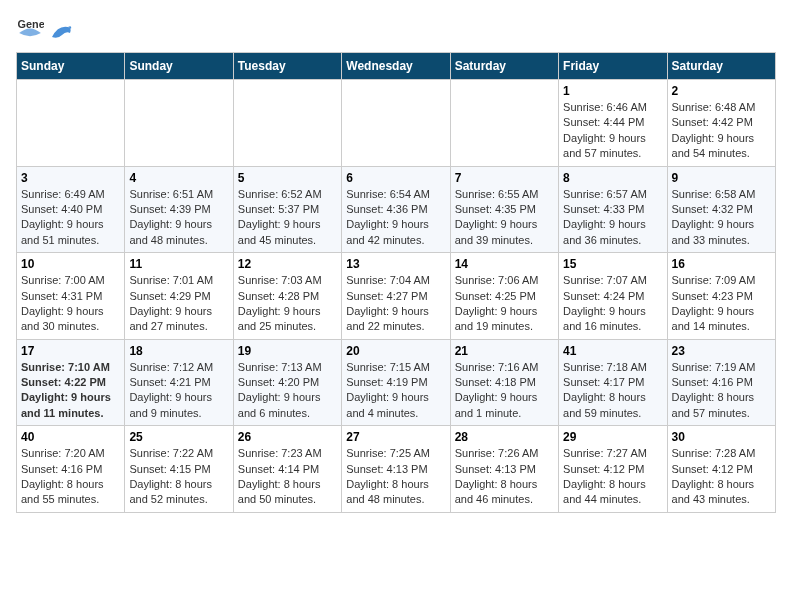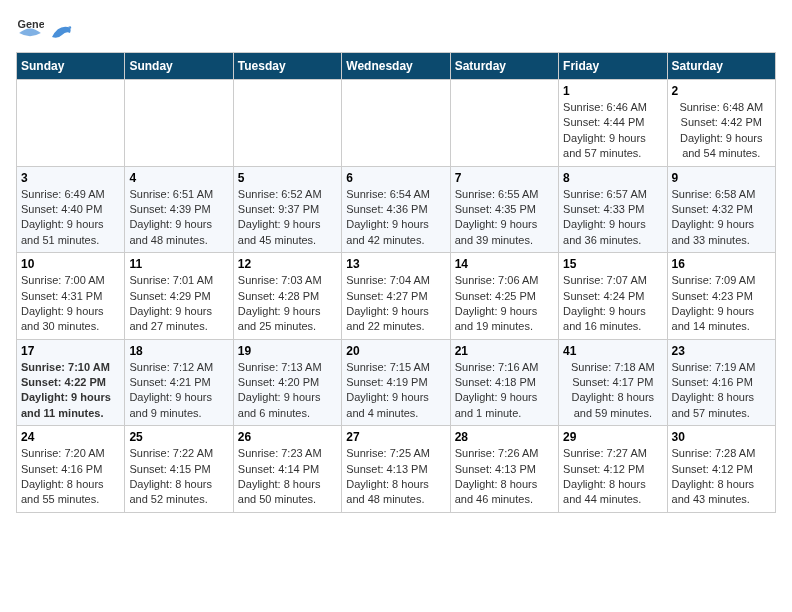--- a/index.html
+++ b/index.html
@@ -132,42 +132,42 @@
         <td class="empty-cell"></td>
         <td class="empty-cell"></td>
         <td>
           <span class="day-number">1</span>
           <div class="day-detail" style="white-space: pre-line;">Sunrise: 6:46 AM
 Sunset: 4:44 PM
 Daylight: 9 hours and 57 minutes.</div>
         </td>
         <td>
           <span class="day-number">2</span>
-          <div class="day-detail" style="white-space: pre-line; text-align: center;">Sunrise: 6:48 AM
+          <div class="day-detail" style="white-space: pre-line;">Sunrise: 6:48 AM
 Sunset: 4:42 PM
 Daylight: 9 hours and 54 minutes.</div>
         </td>
       </tr>
       <tr>
         <td>
           <span class="day-number">3</span>
           <div class="day-detail" style="white-space: pre-line;">Sunrise: 6:49 AM
 Sunset: 4:40 PM
 Daylight: 9 hours and 51 minutes.</div>
         </td>
         <td>
           <span class="day-number">4</span>
           <div class="day-detail" style="white-space: pre-line;">Sunrise: 6:51 AM
 Sunset: 4:39 PM
 Daylight: 9 hours and 48 minutes.</div>
         </td>
         <td>
           <span class="day-number">5</span>
           <div class="day-detail" style="white-space: pre-line;">Sunrise: 6:52 AM
-Sunset: 9:37 PM
+Sunset: 5:37 PM
 Daylight: 9 hours and 45 minutes.</div>
         </td>
         <td>
           <span class="day-number">6</span>
           <div class="day-detail" style="white-space: pre-line;">Sunrise: 6:54 AM
 Sunset: 4:36 PM
 Daylight: 9 hours and 42 minutes.</div>
         </td>
         <td>
           <span class="day-number">7</span>
@@ -258,34 +258,34 @@
 Daylight: 9 hours and 4 minutes.</div>
         </td>
         <td>
           <span class="day-number">21</span>
           <div class="day-detail" style="white-space: pre-line;">Sunrise: 7:16 AM
 Sunset: 4:18 PM
 Daylight: 9 hours and 1 minute.</div>
         </td>
         <td>
           <span class="day-number">41</span>
-          <div class="day-detail" style="white-space: pre-line; text-align: center;">Sunrise: 7:18 AM
+          <div class="day-detail" style="white-space: pre-line;">Sunrise: 7:18 AM
 Sunset: 4:17 PM
 Daylight: 8 hours and 59 minutes.</div>
         </td>
         <td>
           <span class="day-number">23</span>
           <div class="day-detail" style="white-space: pre-line;">Sunrise: 7:19 AM
 Sunset: 4:16 PM
 Daylight: 8 hours and 57 minutes.</div>
         </td>
       </tr>
       <tr>
         <td>
-          <span class="day-number">24</span>
+          <span class="day-number">40</span>
           <div class="day-detail" style="white-space: pre-line;">Sunrise: 7:20 AM
 Sunset: 4:16 PM
 Daylight: 8 hours and 55 minutes.</div>
         </td>
         <td>
           <span class="day-number">25</span>
           <div class="day-detail" style="white-space: pre-line;">Sunrise: 7:22 AM
 Sunset: 4:15 PM
 Daylight: 8 hours and 52 minutes.</div>
         </td>

